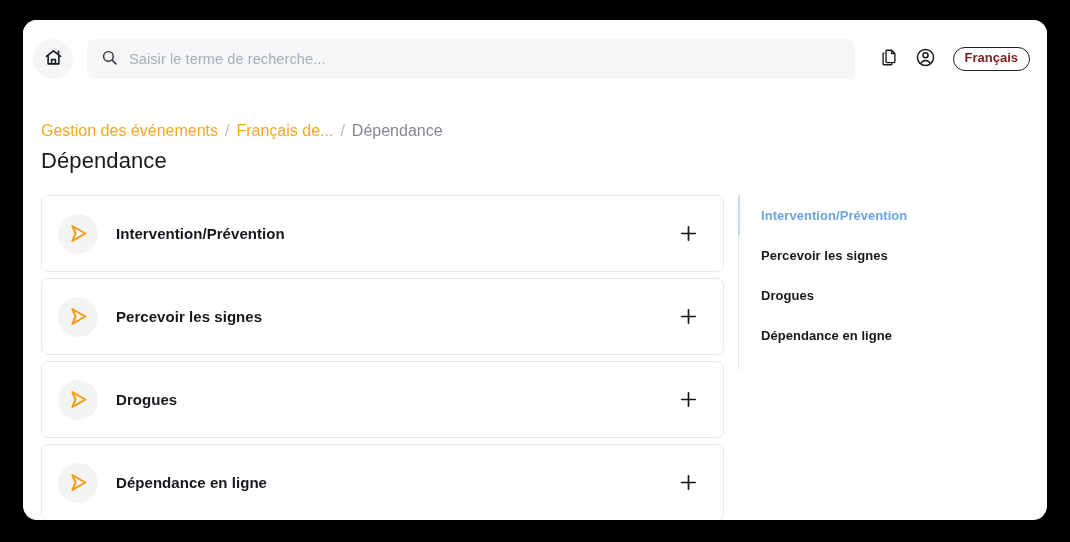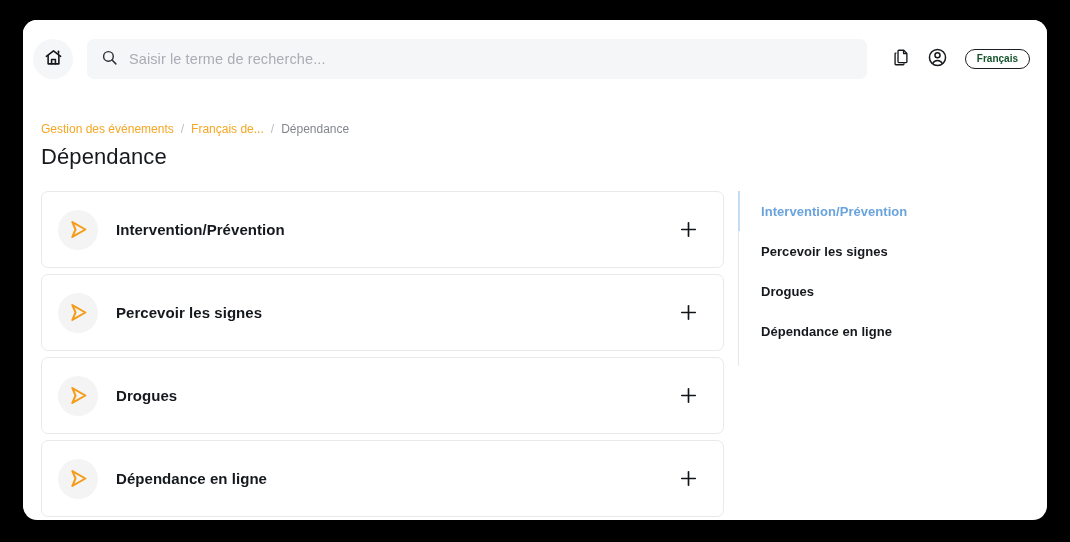--- a/index.html
+++ b/index.html
@@ -99,43 +99,43 @@
     flex: 0 0 auto;
     margin-left: 6px;
   }
 
   #lang-badge {
     margin-left: 12px;
     flex: 0 0 auto;
     border: 1.6px solid #1b1f23;
     border-radius: 999px;
     padding: 3px 11px 4px 11px;
-    font-size: 10px;
+    font-size: 13px;
     font-weight: 700;
-    color: #14532d;
+    color: #7f1d1d;
     cursor: pointer;
     background: #ffffff;
     line-height: 1.15;
     white-space: nowrap;
   }
 
   
   #page-body {
     position: absolute;
     left: 0;
     top: 78px;
     width: 1024px;
     bottom: 0;
     padding: 0 18px 0 9px;
   }
 
   #breadcrumb {
     display: flex;
     align-items: flex-end;
-    font-size: 12px;
+    font-size: 16px;
     padding-left: 9px;
     padding-top: 24px;
     white-space: nowrap;
   }
   .crumb-link {
     color: #f5a623;
     cursor: pointer;
     text-decoration: none;
   }
   .crumb-current { color: #83878d; }

